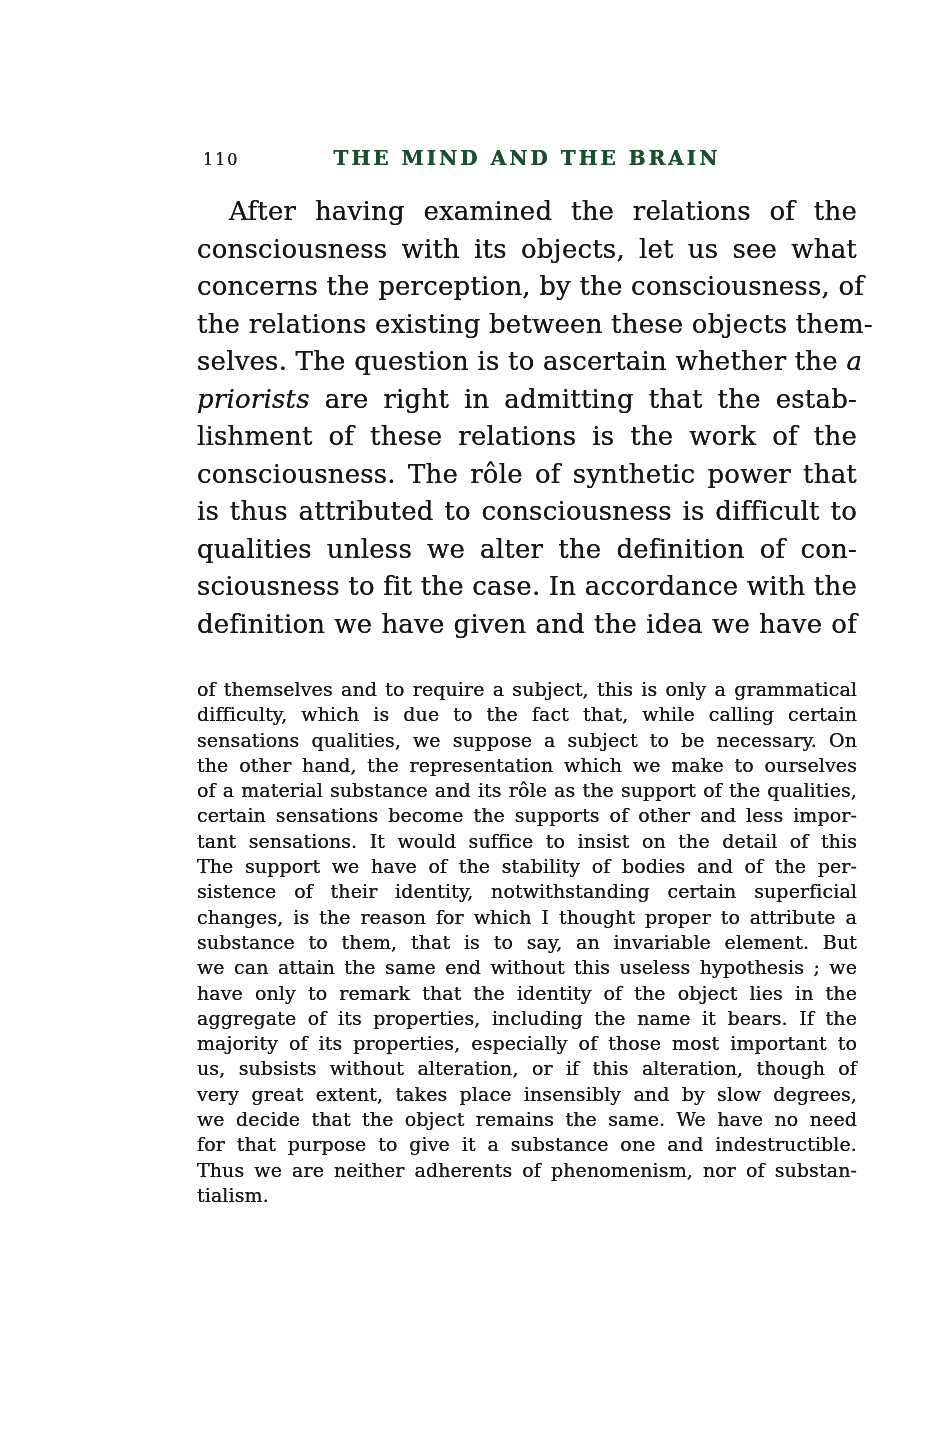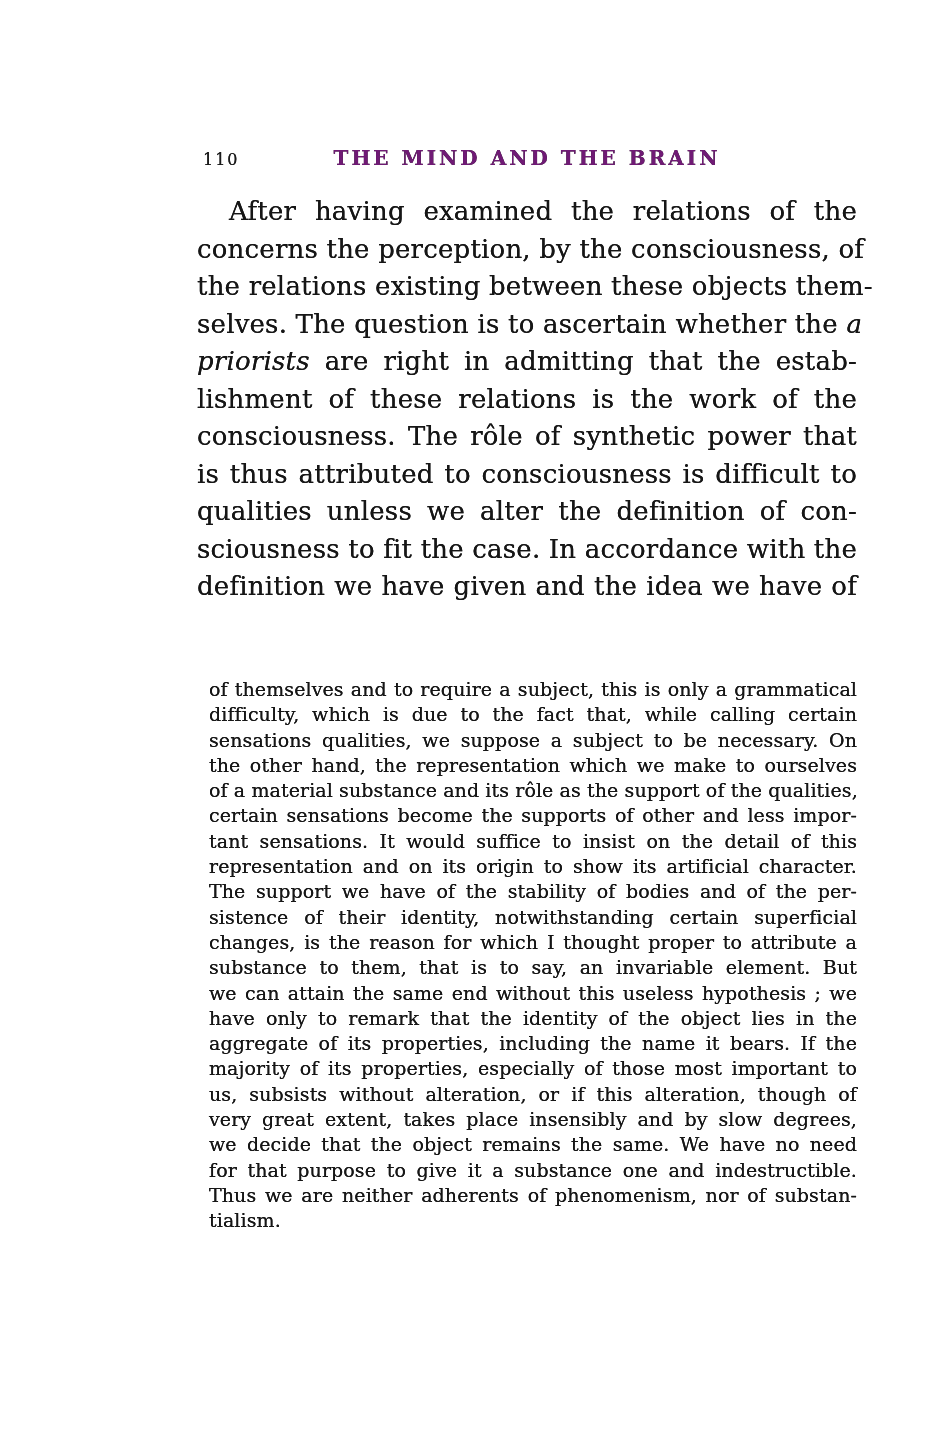--- a/index.html
+++ b/index.html
@@ -36,21 +36,21 @@
     font-size: 16px;
     letter-spacing: 2px;
     color: #1a1a1a;
   }
   .running-title {
     display: block;
     text-align: center;
     font-weight: bold;
     font-size: 20px;
     letter-spacing: 3px;
-    color: #701a75;
+    color: #14532d;
   }
   .bodytext {
     position: absolute;
     left: 0;
     top: 193px;
     width: 660px;
     font-size: 26px;
     letter-spacing: 0.2px;
   }
   .bline {
@@ -68,21 +68,20 @@
     width: 660px;
     font-size: 19px;
     letter-spacing: 0.1px;
   }
   .fline {
     height: 25.3px;
     line-height: 25.3px;
     text-align: justify;
     text-align-last: justify;
     white-space: nowrap;
-    margin-left: 12px;
   }
   .fline.last {
     text-align: left;
     text-align-last: left;
   }
   .it { font-style: italic; }
   
   .bodytext, .footnote, .running-title, .page-number {
     text-shadow: 0 0 0.4px #1b1b1b;
   }
@@ -93,41 +92,41 @@
 <div class="page">
   <div class="textblock">
 
     <div class="header">
       <span class="page-number">110</span>
       <span class="running-title">THE MIND AND THE BRAIN</span>
     </div>
 
     <div class="bodytext">
       <div class="bline indent">After having examined the relations of the</div>
+      <div class="bline">consciousness with its objects, let us see what</div>
       <div class="bline">concerns the perception, by the consciousness, of</div>
       <div class="bline">the relations existing between these objects them-</div>
       <div class="bline"><span>selves.  The question is to ascertain whether the</span> <span class="it">a</span></div>
       <div class="bline"><span class="it">priorists</span> <span>are right in admitting that the estab-</span></div>
       <div class="bline">lishment of these relations is the work of the</div>
       <div class="bline">consciousness.  The rôle of synthetic power that</div>
       <div class="bline">is thus attributed to consciousness is difficult to</div>
       <div class="bline">qualities unless we alter the definition of con-</div>
       <div class="bline">sciousness to fit the case.  In accordance with the</div>
       <div class="bline">definition we have given and the idea we have of</div>
     </div>
 
     <div class="footnote">
       <div class="fline">of themselves and to require a subject, this is only a grammatical</div>
       <div class="fline">difficulty, which is due to the fact that, while calling certain</div>
       <div class="fline">sensations qualities, we suppose a subject to be necessary.  On</div>
       <div class="fline">the other hand, the representation which we make to ourselves</div>
       <div class="fline">of a material substance and its rôle as the support of the qualities,</div>
       <div class="fline">certain sensations become the supports of other and less impor-</div>
       <div class="fline">tant sensations.  It would suffice to insist on the detail of this</div>
-      <div class="fline">representation and on its origin to show its artificial character.</div>
       <div class="fline">The support we have of the stability of bodies and of the per-</div>
       <div class="fline">sistence of their identity, notwithstanding certain superficial</div>
       <div class="fline">changes, is the reason for which I thought proper to attribute a</div>
       <div class="fline">substance to them, that is to say, an invariable element.  But</div>
       <div class="fline">we can attain the same end without this useless hypothesis ; we</div>
       <div class="fline">have only to remark that the identity of the object lies in the</div>
       <div class="fline">aggregate of its properties, including the name it bears.  If the</div>
       <div class="fline">majority of its properties, especially of those most important to</div>
       <div class="fline">us, subsists without alteration, or if this alteration, though of</div>
       <div class="fline">very great extent, takes place insensibly and by slow degrees,</div>

